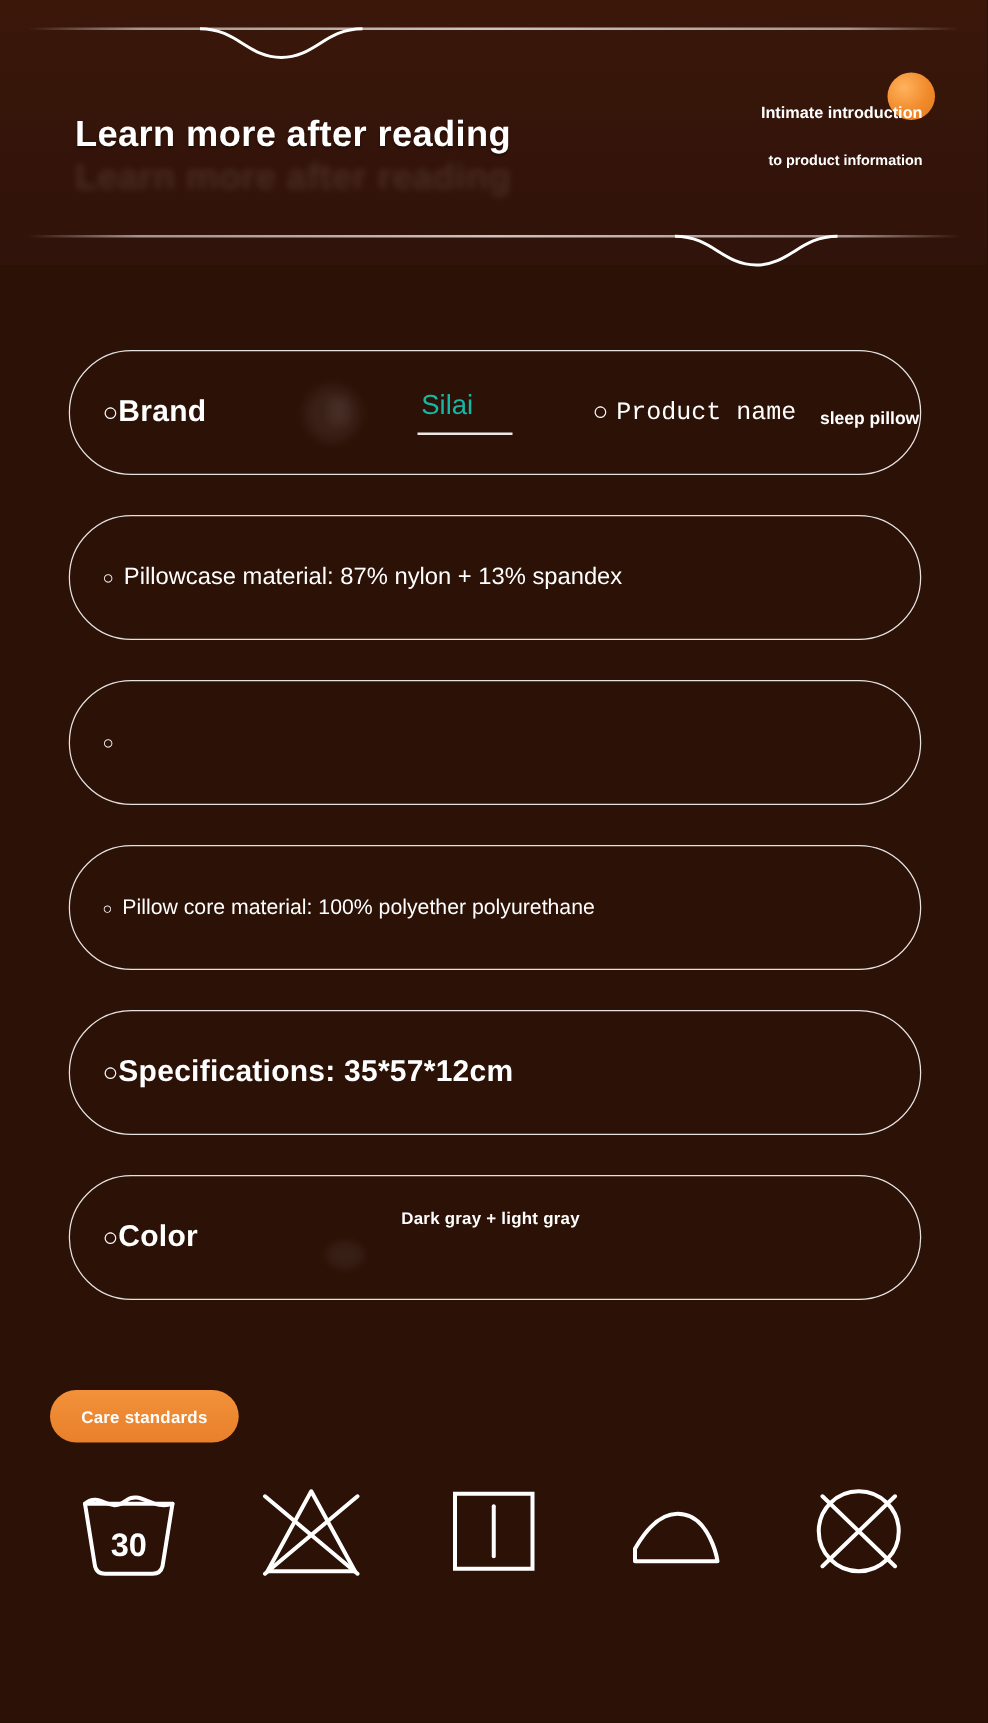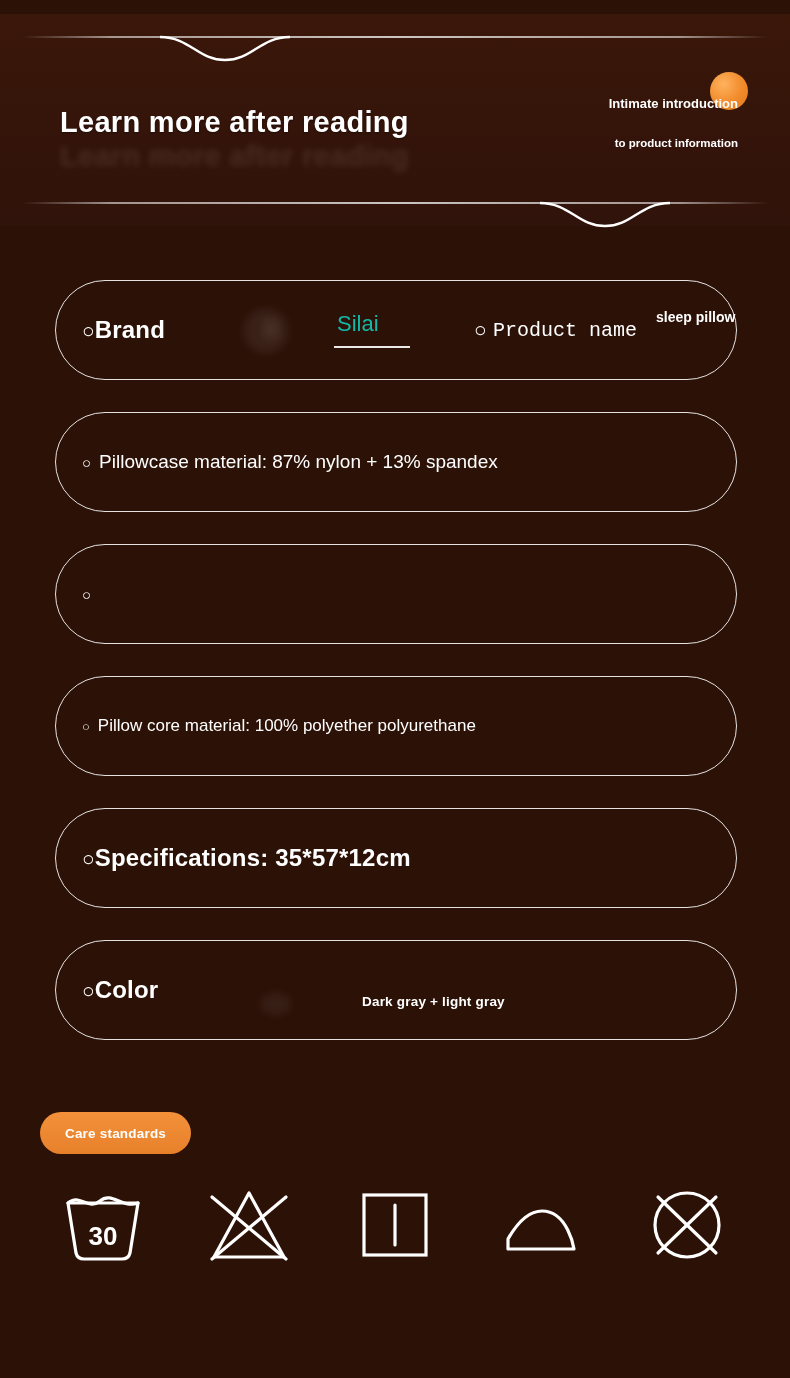--- a/index.html
+++ b/index.html
@@ -18,21 +18,20 @@
     overflow: hidden;
   }
 
   
   .header {
     position: absolute;
     left: 0; top: 0;
     width: 790px;
     height: 212px;
     background: linear-gradient(180deg, #3a1709 0%, #34140a 60%, #30130a 100%);
-    margin-top: 14px;
   }
   .hdr-line-top {
     position: absolute;
     left: 22px; top: 22px;
     width: 746px; height: 2px;
     background: linear-gradient(90deg, rgba(255,255,255,0) 0%, rgba(255,255,255,0.55) 12%, rgba(255,255,255,0.75) 50%, rgba(255,255,255,0.55) 88%, rgba(255,255,255,0) 100%);
   }
   .hdr-line-bottom {
     position: absolute;
     left: 22px; top: 188px;
@@ -145,33 +144,32 @@
   }
   .sub-label {
     position: absolute;
     left: 437px; top: 38px;
     font-size: 20px;
     color: #ffffff;
     font-family: Liberation Mono, monospace;
   }
   .value-product {
     position: absolute;
-    left: 600px; top: 28px;
+    left: 600px; top: 45px;
     font-size: 14px;
     color: #ffffff;
     font-weight: bold;
   }
   .value-color {
     position: absolute;
-    left: 265px; top: 53px;
+    left: 265px; top: 26px;
     font-size: 13.5px;
     color: #ffffff;
     font-weight: bold;
     letter-spacing: 0.2px;
-    margin-left: 41px;
   }
   .ghost-blob {
     position: absolute;
     left: 188px; top: 28px;
     width: 44px; height: 44px;
     border-radius: 50%;
     background: rgba(255,255,255,0.07);
     filter: blur(5px);
   }
   .ghost-blob2 {

